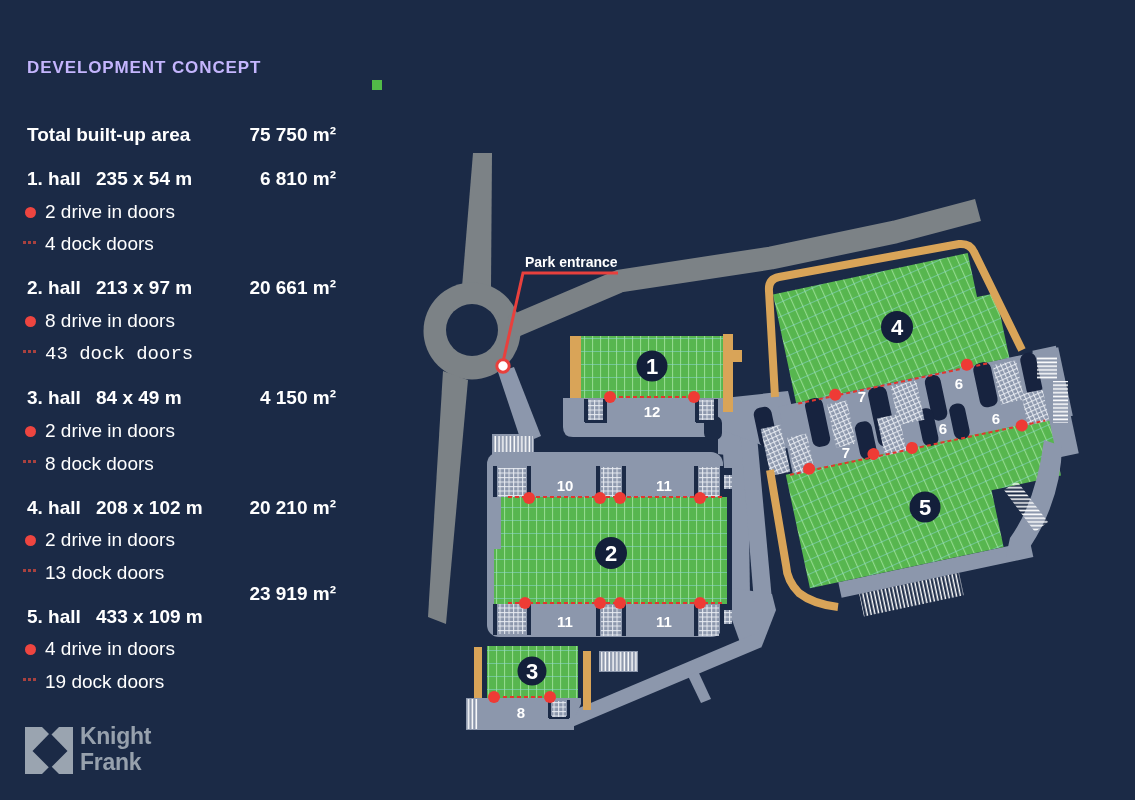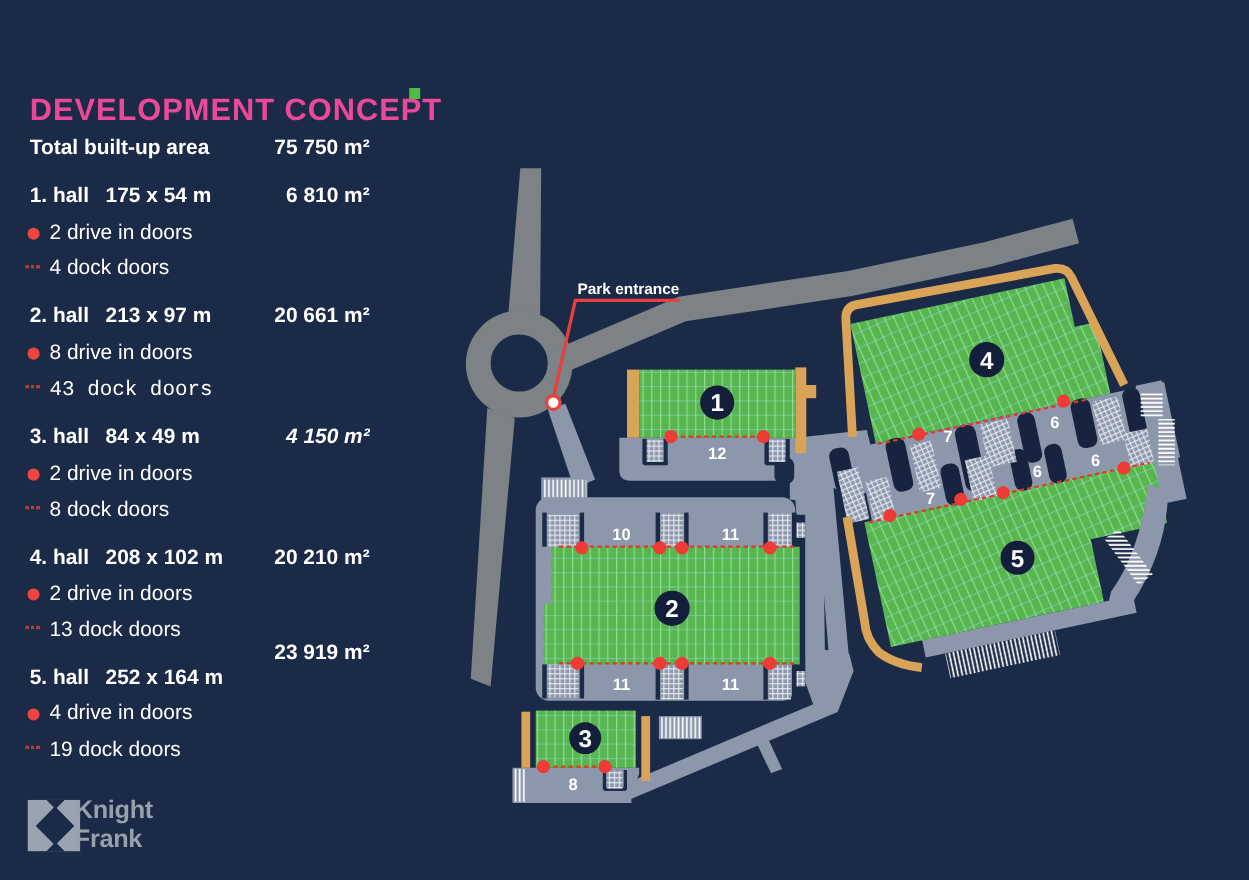--- a/index.html
+++ b/index.html
@@ -10,80 +10,80 @@
   .b{font-weight:bold;}
   .val{position:absolute;color:#fff;font-size:19px;font-weight:bold;text-align:right;width:120px;left:216px;}
   .dim{position:absolute;left:69px;}
   .dot{position:absolute;left:25px;width:11px;height:11px;border-radius:50%;background:#ee4540;}
   .dash{position:absolute;left:23px;width:15px;height:3px;
         background:repeating-linear-gradient(90deg,#a8413f 0 3.2px,transparent 3.2px 5px);}
 </style>
 </head>
 <body>
 
-<div class="abs b" style="left:27px;top:84px;font-size:28px;color:#ec4899;letter-spacing:0.9px;">DEVELOPMENT CONCEPT</div>
+<div class="abs b" style="left:27px;top:58px;font-size:17px;color:#c4b5fd;letter-spacing:0.9px;">DEVELOPMENT CONCEPT</div>
 
 <div class="abs" style="left:372px;top:80px;width:10px;height:10px;background:#52bb48;"></div>
 
 <div class="row b" style="top:124px;text-align:center;">Total built-up area</div>
 <div class="val" style="top:124px;">75 750 m²</div>
 
-<div class="row b" style="top:168px;">1. hall<span class="dim">175 x 54 m</span></div>
+<div class="row b" style="top:168px;">1. hall<span class="dim">235 x 54 m</span></div>
 <div class="val" style="top:168px;">6 810 m²</div>
 
 <div class="dot" style="top:207px;"></div>
 <div class="row" style="top:201px;left:45px;">2 drive in doors</div>
 
 <div class="dash" style="top:241px;"></div>
 <div class="row" style="top:233px;left:45px;">4 dock doors</div>
 
 <div class="row b" style="top:277px;">2. hall<span class="dim">213 x 97 m</span></div>
 <div class="val" style="top:277px;">20 661 m²</div>
 
 <div class="dot" style="top:316px;"></div>
 <div class="row" style="top:310px;left:45px;">8 drive in doors</div>
 
 <div class="dash" style="top:350px;"></div>
 <div class="row" style="top:343px;left:45px;font-family:Liberation Mono, monospace;">43 dock doors</div>
 
 <div class="row b" style="top:387px;">3. hall<span class="dim">84 x 49 m</span></div>
-<div class="val" style="top:387px;font-style:italic;">4 150 m²</div>
+<div class="val" style="top:387px;">4 150 m²</div>
 
 <div class="dot" style="top:426px;"></div>
 <div class="row" style="top:420px;left:45px;">2 drive in doors</div>
 
 <div class="dash" style="top:460px;"></div>
 <div class="row" style="top:453px;left:45px;">8 dock doors</div>
 
 <div class="row b" style="top:497px;text-align:center;">4. hall<span class="dim">208 x 102 m</span></div>
 <div class="val" style="top:497px;">20 210 m²</div>
 
 <div class="dot" style="top:535px;"></div>
 <div class="row" style="top:529px;left:45px;">2 drive in doors</div>
 
 <div class="dash" style="top:569px;"></div>
 <div class="row" style="top:562px;left:45px;">13 dock doors</div>
 
-<div class="row b" style="top:606px;">5. hall<span class="dim">252 x 164 m</span></div>
+<div class="row b" style="top:606px;">5. hall<span class="dim">433 x 109 m</span></div>
 <div class="val" style="top:583px;">23 919 m²</div>
 
 <div class="dot" style="top:644px;"></div>
 <div class="row" style="top:638px;left:45px;">4 drive in doors</div>
 
 <div class="dash" style="top:678px;"></div>
 <div class="row" style="top:671px;left:45px;">19 dock doors</div>
 
 <svg class="abs" style="left:25px;top:727px;" width="48" height="47" viewBox="0 0 48 47">
   <rect x="0" y="0" width="48" height="47" fill="#9aa4b0"></rect>
   <polygon points="25,6 42.5,24 25,41.5 7.5,24" fill="#1b2a46" transform="translate(0,0)"></polygon>
   <polygon points="17,0 34,0 25.5,8.5" fill="#1b2a46"></polygon>
   <polygon points="17,47 34,47 25.5,38.5" fill="#1b2a46"></polygon>
 </svg>
 
-<div class="abs b" style="left:68px;top:723px;font-size:23px;line-height:26px;color:#97a1ad;letter-spacing:-0.3px;">Knight<br>Frank</div>
+<div class="abs b" style="left:80px;top:723px;font-size:23px;line-height:26px;color:#97a1ad;letter-spacing:-0.3px;">Knight<br>Frank</div>
 
 <svg class="abs" style="left:0;top:0;" width="1135" height="800" viewBox="0 0 1135 800">
 <defs>
   <pattern id="grid" width="8" height="13" patternUnits="userSpaceOnUse">
     <rect width="8" height="13" fill="#57b64f"></rect>
     <rect x="0" y="0" width="1.1" height="13" fill="#97dc90" opacity="0.95"></rect>
     <rect x="0" y="0" width="8" height="1" fill="#8ad4cf" opacity="0.55"></rect>
   </pattern>
   <pattern id="gridr" width="8" height="13" patternUnits="userSpaceOnUse" patternTransform="rotate(-12)">
     <rect width="8" height="13" fill="#57b64f"></rect>

